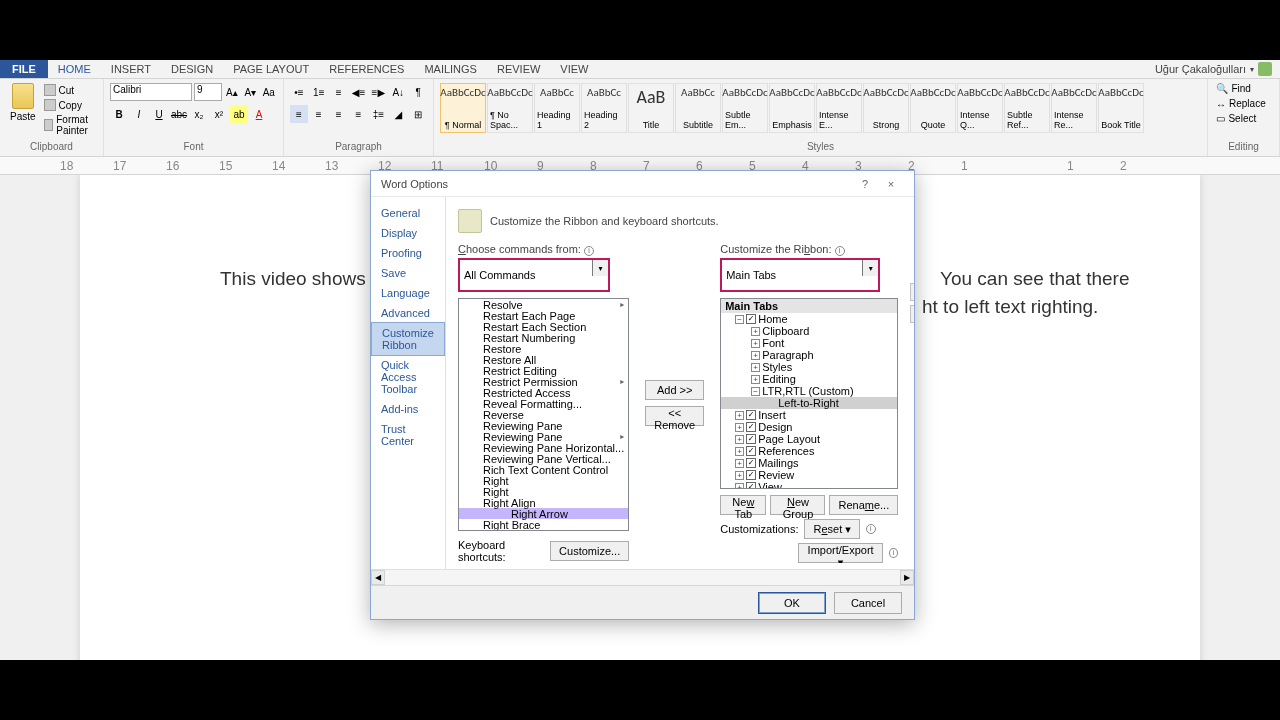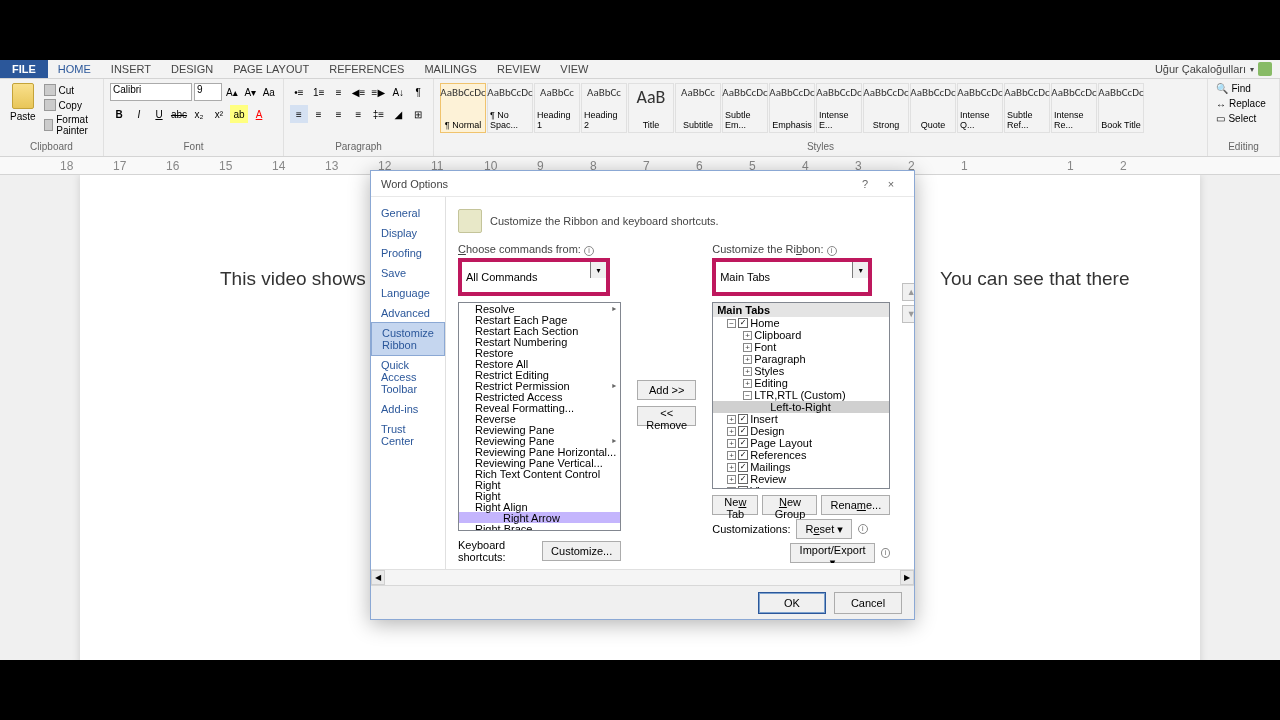--- a/index.html
+++ b/index.html
@@ -45,27 +45,27 @@
 .dlg-sidebar { width: 96px; background: #fff; border-right: 1px solid #e0e0e0; padding-top: 6px; }
 .dlg-sidebar .cat { padding: 4px 10px; color: #2b579a; cursor: pointer; font-size: 11px; }
 .dlg-sidebar .cat.selected { background: #c5d6ef; border: 1px solid #8ba8d4; margin: -1px 0; }
 .dlg-main { flex: 1; padding: 8px 12px 6px 12px; display: flex; flex-direction: column; position: relative; }
 .dlg-header { display: flex; align-items: center; gap: 8px; padding: 4px 0 10px 0; color: #444; }
 .dlg-header .hicon { width: 24px; height: 24px; background: #e8e8c8; border: 1px solid #c4c49a; border-radius: 2px; }
 .dlg-cols { display: flex; gap: 12px; flex: 1; overflow: hidden; }
 .dlg-col { flex: 1; display: flex; flex-direction: column; }
 .col-label { color: #444; font-size: 11px; margin-bottom: 2px; }
 .col-label u { text-decoration: underline; }
-.col-combo { width: 152px; height: 22px; border: 4px solid #be185d; background: #fff; display: flex; align-items: center; padding: 15px 4px; font-size: 11px; position: relative; }
+.col-combo { width: 152px; height: 22px; border: 2px solid #be185d; background: #fff; display: flex; align-items: center; padding: 15px 4px; font-size: 11px; position: relative; }
 .col-combo .dd { position: absolute; right: 0; top: 0; width: 16px; height: 16px; border-left: 1px solid #7a7a7a; background: #f0f0f0; display: flex; align-items: center; justify-content: center; font-size: 8px; }
 .cmd-list { margin-top: 6px; flex: 1; border: 1px solid #828790; background: #fff; overflow-y: scroll; position: relative; }
 .cmd-list::-webkit-scrollbar { width: 16px; }
 .cmd-list::-webkit-scrollbar-track { background: #f0f0f0; border-left: 1px solid #d4d4d4; }
 .cmd-list::-webkit-scrollbar-thumb { background: #cdcdcd; border: 1px solid #a0a0a0; }
-.cmd-item { display: flex; align-items: center; gap: 0; padding: 0 4px; height: 11px; font-size: 11px; white-space: nowrap; }
+.cmd-item { display: flex; align-items: center; gap: 8px; padding: 0 4px; height: 11px; font-size: 11px; white-space: nowrap; }
 .cmd-item .ci-icon { width: 12px; height: 10px; flex-shrink: 0; }
 .cmd-item .arrow { margin-left: auto; font-size: 8px; color: #666; }
 .cmd-item.highlight { background: #c4b5fd; padding-left: 32px; }
 
 .tree { margin-top: 6px; flex: 1; border: 1px solid #828790; background: #fff; overflow-y: auto; font-size: 11px; }
 .tree-title { background: #e4e4e4; padding: 1px 4px; font-weight: 600; }
 .tree-node { display: flex; align-items: center; gap: 2px; padding: 0 2px; height: 12px; }
 .tree-node .exp { width: 9px; height: 9px; border: 1px solid #888; font-size: 8px; line-height: 7px; text-align: center; color: #444; }
 .tree-node .cb { width: 10px; height: 10px; border: 1px solid #666; font-size: 8px; line-height: 8px; text-align: center; }
 .tree-node.selected { background: #d0d0d0; }
@@ -297,20 +297,21 @@
       <span style="left: 1067px;">1</span>
       <span style="left: 1120px;">2</span>
     </div>
 
   <div class="doc-area">
     <div class="page">
       <div class="doc-text">
         <span>This video shows to y</span>
         <span style="display:inline-block;width:700px"></span>
         <span style="position:absolute;left:860px;top:90px">You can see that there</span>
+        <span style="position:absolute;left:842px;top:118px">ht to left text righting.</span>
       </div>
     </div>
   </div>
 </div>
 
 <div class="dialog">
   <div class="dialog-title">
     <span class="title-text">Word Options</span>
     <div class="dlg-btn">?</div>
     <div class="dlg-btn">×</div>

